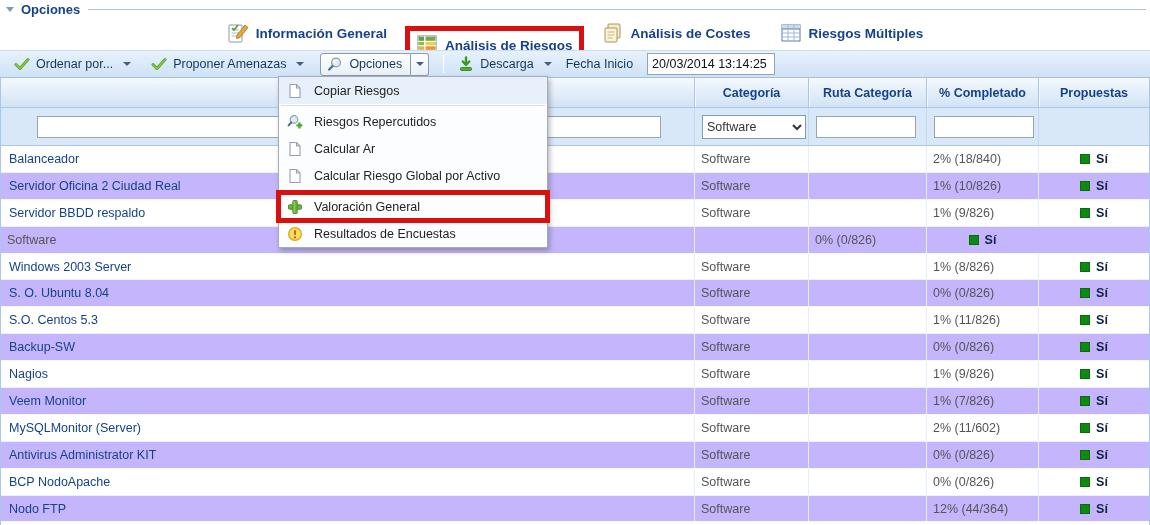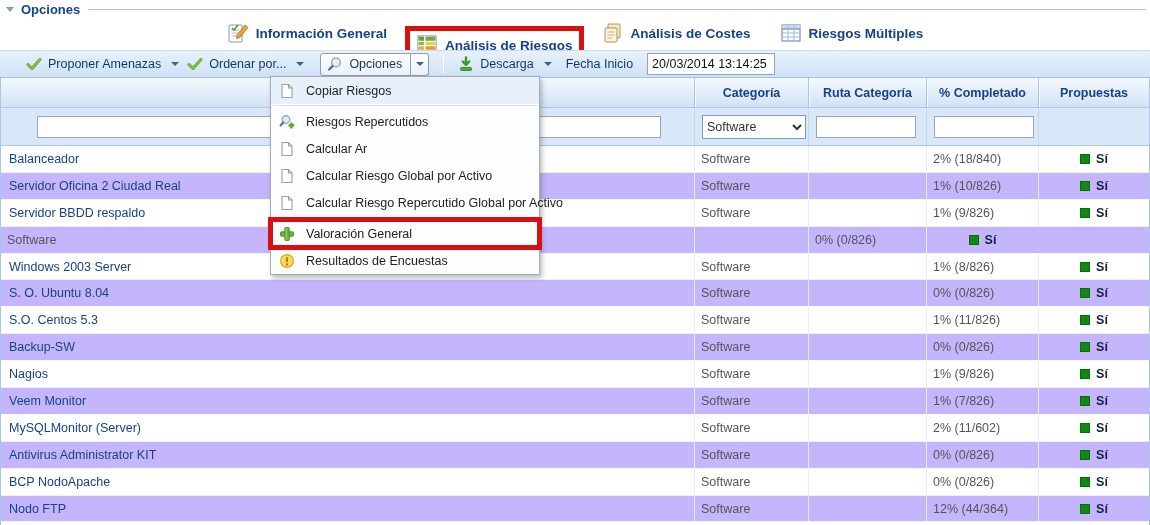--- a/index.html
+++ b/index.html
@@ -64,21 +64,21 @@
   .grid-row.alt { background:#c4b5fd; border-bottom:1px solid #f5f9fd; }
   .cell { display:flex; align-items:center; font-size:12.5px; border-left:1px solid #e4eef8; height:100%;
           overflow:hidden; white-space:nowrap; }
   .cell:first-child { border-left:none; }
   .cell.name { color:#15428b; padding-left:8px; }
   .cell.cat, .cell.ruta, .cell.pct { color:#555; padding-left:6px; }
   .cell.prop { justify-content:center; gap:6px; color:#10233f; font-weight:bold; }
   .green-sq { width:10px; height:10px; background:#0e8a12; border:1px solid #0a6b0e; display:inline-block; }
 
   
-  .menu { position:absolute; top:76px; left:270px; width:270px; background:#fdfefe;
+  .menu { position:absolute; top:76px; left:278px; width:270px; background:#fdfefe;
           border:1px solid #a5acb5; box-shadow:2px 3px 5px rgba(60,60,60,.35); z-index:20; }
   .menu-item { height:27px; display:flex; align-items:center; gap:11px; padding-left:8px; cursor:pointer;
                background:#fbfdff; }
   .menu-item:first-child { background:#e7f0fb; }
   .menu-item .mlabel { font-size:12.5px; color:#222; white-space:nowrap; }
   .menu-sep { height:0; border-top:1px solid #d7dee8; border-bottom:1px solid #fff; margin:1px 2px; }
   .menu-item.annotated { outline:5px solid #d8100f; outline-offset:-2px; }
 </style>
 </head>
 <body>
@@ -144,35 +144,35 @@
         <line x1="2" y1="15" x2="20" y2="15" stroke="#9fb8d4"></line>
         <line x1="8" y1="3" x2="8" y2="19" stroke="#9fb8d4"></line>
         <line x1="14" y1="3" x2="14" y2="19" stroke="#9fb8d4"></line>
       </svg>
       <span class="tab-label">Riesgos Múltiples</span>
     </div>
   </div>
 
   <div class="toolbar">
 
+    <div class="tb-btn">
+      <svg class="icon16" viewBox="0 0 16 16">
+        <path d="M2 8.5 L6 12.5 L14 3.5" stroke="#5da428" stroke-width="3" fill="none" stroke-linecap="round" stroke-linejoin="round"></path>
+        <path d="M2 8.5 L6 12.5 L14 3.5" stroke="#8dc63f" stroke-width="1.4" fill="none" stroke-linecap="round" stroke-linejoin="round"></path>
+      </svg>
+      <span class="tb-label">Ordenar por...</span>
+      <span class="caret"></span>
+    </div>
+
     <div class="tb-btn" style="margin-left:12px">
       <svg class="icon16" viewBox="0 0 16 16">
         <path d="M2 8.5 L6 12.5 L14 3.5" stroke="#5da428" stroke-width="3" fill="none" stroke-linecap="round" stroke-linejoin="round"></path>
         <path d="M2 8.5 L6 12.5 L14 3.5" stroke="#8dc63f" stroke-width="1.4" fill="none" stroke-linecap="round" stroke-linejoin="round"></path>
       </svg>
       <span class="tb-label">Proponer Amenazas</span>
-      <span class="caret"></span>
-    </div>
-
-    <div class="tb-btn">
-      <svg class="icon16" viewBox="0 0 16 16">
-        <path d="M2 8.5 L6 12.5 L14 3.5" stroke="#5da428" stroke-width="3" fill="none" stroke-linecap="round" stroke-linejoin="round"></path>
-        <path d="M2 8.5 L6 12.5 L14 3.5" stroke="#8dc63f" stroke-width="1.4" fill="none" stroke-linecap="round" stroke-linejoin="round"></path>
-      </svg>
-      <span class="tb-label">Ordenar por...</span>
       <span class="caret"></span>
     </div>
 
     <div class="split-btn">
       <div class="split-main">
         <svg class="icon16" viewBox="0 0 16 16">
           <circle cx="9" cy="6.5" r="4.4" fill="#e4ecf3" stroke="#8aa0b4" stroke-width="1.3"></circle>
           <circle cx="7.6" cy="5.2" r="1.4" fill="#ffffff" opacity="0.85"></circle>
           <line x1="5.6" y1="10" x2="2.2" y2="13.6" stroke="#3f6fa5" stroke-width="2.2" stroke-linecap="round"></line>
         </svg>
@@ -394,27 +394,20 @@
         </svg>
     <span class="mlabel">Calcular Ar</span>
   </div>
       <div class="menu-item">
     <svg class="icon16" viewBox="0 0 16 16">
           <path d="M3 1.5 h6.5 L13 5 V14.5 H3 Z" fill="#fff" stroke="#98a1ab" stroke-width="1.1"></path>
           <path d="M9.5 1.5 V5 H13" fill="none" stroke="#98a1ab" stroke-width="1.1"></path>
         </svg>
     <span class="mlabel">Calcular Riesgo Global por Activo</span>
   </div>
-      <div class="menu-item">
-    <svg class="icon16" viewBox="0 0 16 16">
-          <path d="M3 1.5 h6.5 L13 5 V14.5 H3 Z" fill="#fff" stroke="#98a1ab" stroke-width="1.1"></path>
-          <path d="M9.5 1.5 V5 H13" fill="none" stroke="#98a1ab" stroke-width="1.1"></path>
-        </svg>
-    <span class="mlabel">Calcular Riesgo Repercutido Global por Activo</span>
-  </div>
       <div class="menu-sep"></div>
       <div class="menu-item annotated">
     <svg class="icon16" viewBox="0 0 16 16">
           <rect x="1.5" y="5.8" width="13" height="4.4" rx="0.8" fill="#6db53f" stroke="#4b8a26" stroke-width="0.9"></rect>
           <rect x="5.8" y="1.5" width="4.4" height="13" rx="0.8" fill="#6db53f" stroke="#4b8a26" stroke-width="0.9"></rect>
           <rect x="6.6" y="2.3" width="1.2" height="11.4" fill="#9ed46f" opacity="0.8"></rect>
         </svg>
     <span class="mlabel">Valoración General</span>
   </div>
       <div class="menu-item">

